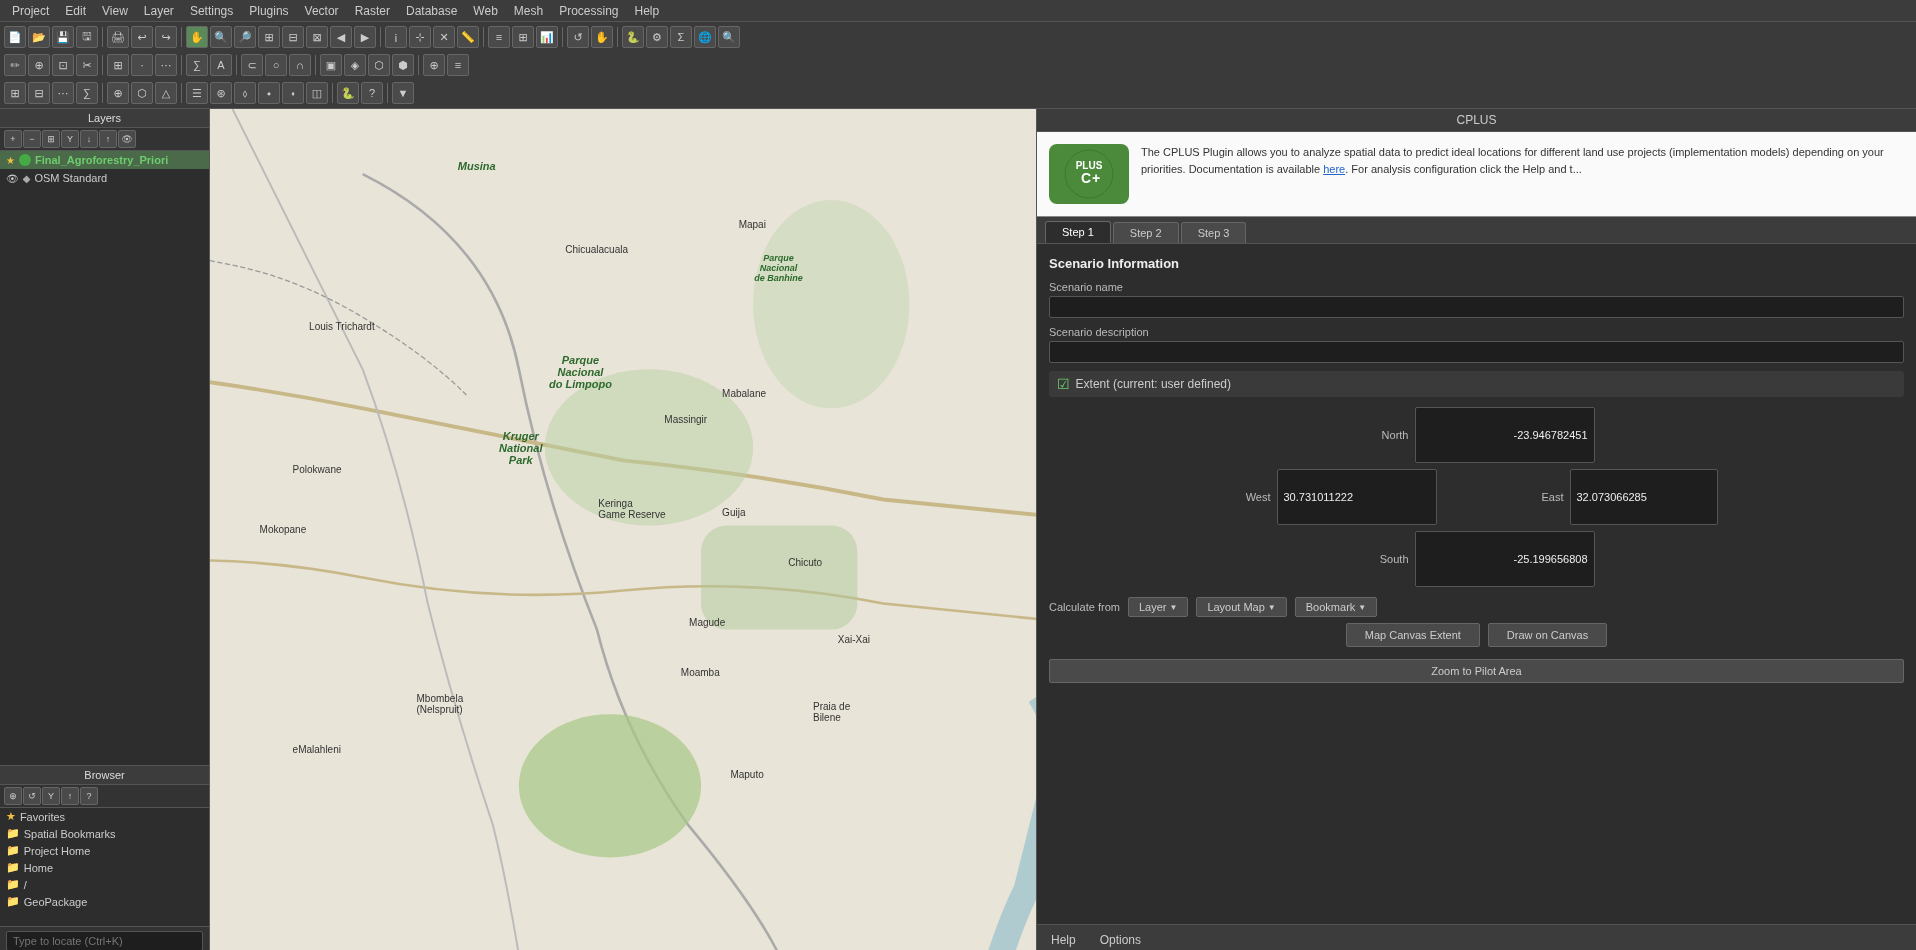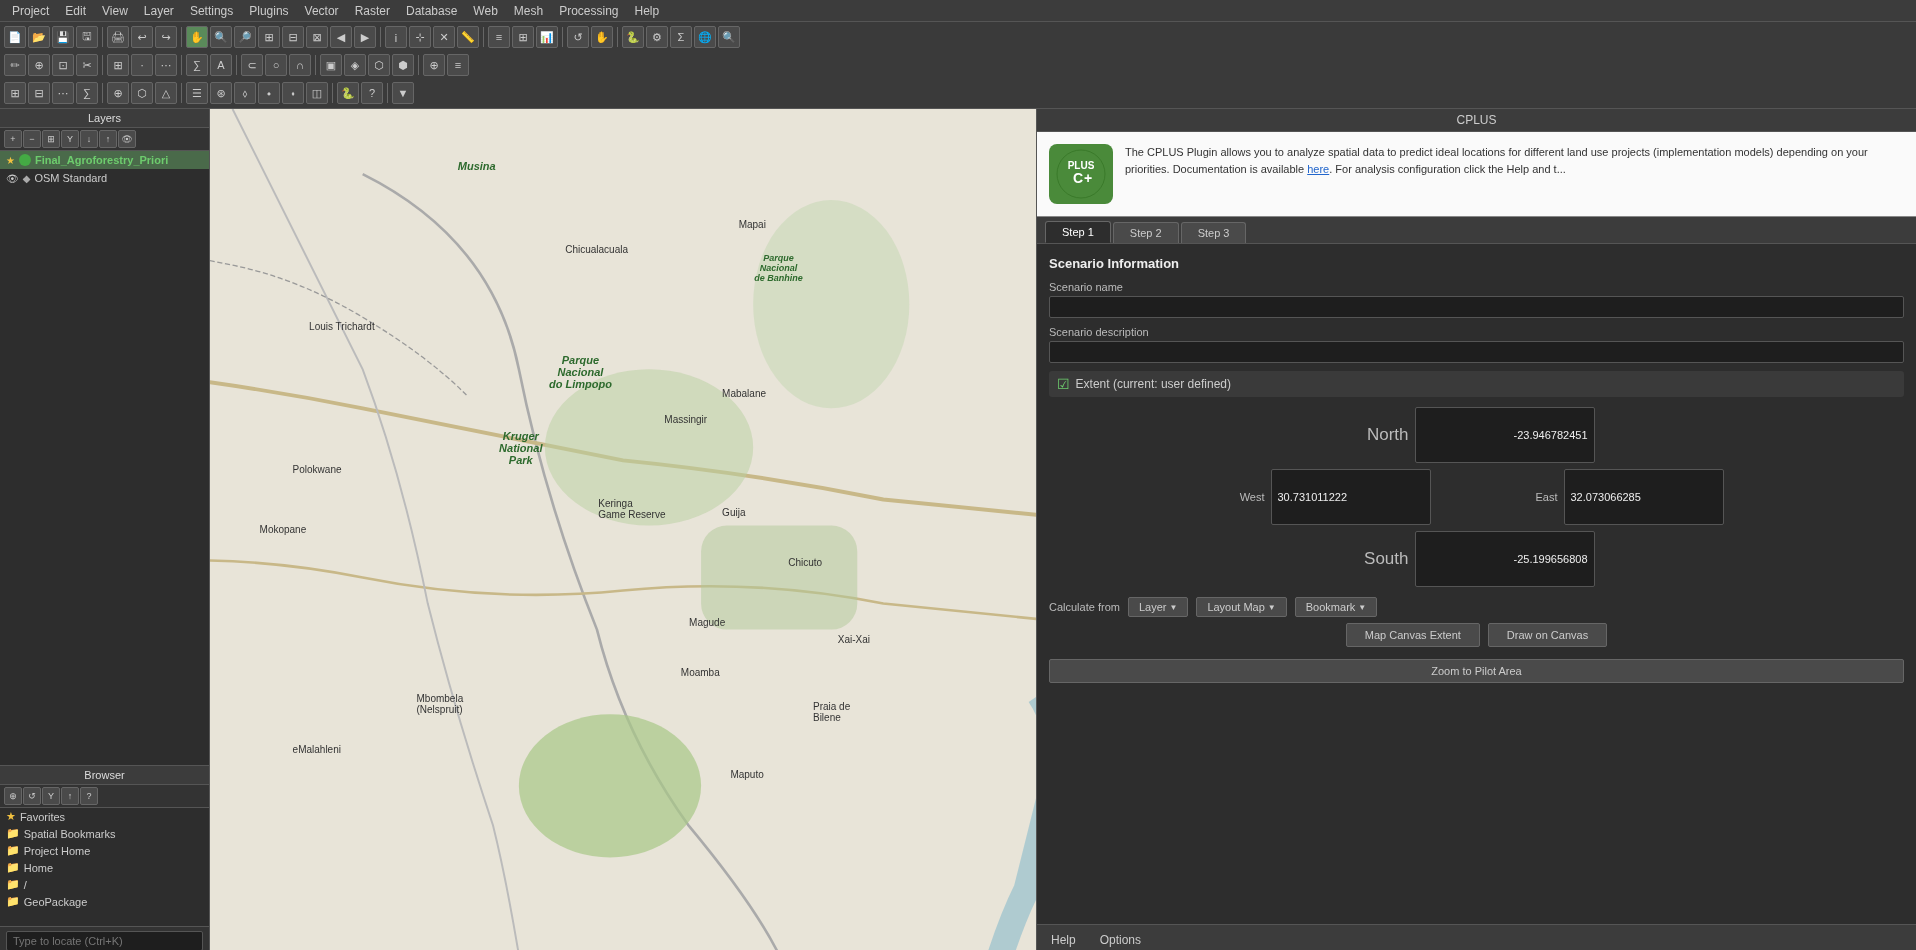--- a/index.html
+++ b/index.html
@@ -42,41 +42,41 @@
 
     
     #map-svg { position: absolute; top: 0; left: 0; width: 100%; height: 100%; }
 
     
     #right-panel { width: 880px; display: flex; flex-direction: column; background: #2d2d2d; border-left: 1px solid #555; }
     #cplus-header { background: #3c3c3c; padding: 4px 1px; text-align: center; font-size: 12px; color: #ccc; border-bottom: 1px solid #555; }
 
     
     #cplus-intro { background: #fafafa; padding: 12px; display: flex; gap: 12px; border-bottom: 1px solid #888; }
-    .cplus-logo { width: 64px; height: 60px; background: #4a8a3a; border-radius: 8px; display: flex; align-items: center; justify-content: center; flex-shrink: 0; }
+    .cplus-logo { width: 80px; height: 60px; background: #4a8a3a; border-radius: 8px; display: flex; align-items: center; justify-content: center; flex-shrink: 0; }
     .cplus-description { font-size: 11px; color: #333; line-height: 1.5; }
     .cplus-link { color: #2266cc; text-decoration: underline; cursor: pointer; }
 
     
     #cplus-tabs { display: flex; background: #3c3c3c; border-bottom: 1px solid #555; padding: 4px 8px 0; gap: 2px; align-items: flex-end; }
     .cplus-tab { padding: 4px 16px; background: #4a4a4a; border: 1px solid #666; border-bottom: none; cursor: pointer; font-size: 11px; color: #ccc; border-radius: 3px 3px 0 0; }
     .cplus-tab.active { background: #2d2d2d; color: #fff; border-bottom: 1px solid #2d2d2d; }
 
     
     #cplus-content { flex: 1; padding: 12px; overflow-y: auto; }
     .section-title { font-size: 13px; color: #eee; font-weight: bold; margin-bottom: 10px; }
     .form-label { font-size: 11px; color: #bbb; margin-bottom: 3px; }
     .form-input { width: 100%; background: #1e1e1e; border: 1px solid #555; color: #eee; padding: 4px 6px; font-size: 11px; border-radius: 2px; margin-bottom: 8px; }
 
     
     .extent-header { display: flex; align-items: center; gap: 6px; background: #3a3a3a; padding: 5px 8px; border-radius: 3px; margin-bottom: 10px; cursor: pointer; }
 
     
     .coord-row { display: flex; align-items: center; justify-content: center; gap: 6px; margin-bottom: 6px; }
-    .coord-label { color: #bbb; font-size: 17px; width: 50px; text-align: right; }
+    .coord-label { color: #bbb; font-size: 11px; width: 50px; text-align: right; }
     .coord-input { background: #1e1e1e; border: 1px solid #555; color: #eee; padding: 21px 6px; font-size: 11px; width: 180px; border-radius: 2px; }
     .coord-pair { display: flex; align-items: center; gap: 6px; }
     .coord-label-side { color: #bbb; font-size: 11px; width: 35px; text-align: right; }
 
     
     .calc-row { display: flex; align-items: center; gap: 8px; margin-top: 10px; margin-bottom: 6px; }
     .calc-label { color: #bbb; font-size: 11px; }
     .calc-btn { background: #4a4a4a; border: 1px solid #666; color: #ccc; padding: 3px 10px; font-size: 11px; cursor: pointer; border-radius: 2px; display: flex; align-items: center; gap: 3px; }
     .dropdown-arrow { font-size: 8px; }
 
@@ -369,21 +369,21 @@
 
       
       <div style="display:flex;align-items:center;gap:16px;margin-bottom:6px;justify-content:center;">
         <div class="coord-pair">
           <span class="coord-label-side">West</span>
           <input class="coord-input" type="text" style="width: 160px;" value="30.731011222">
         </div>
         <div style="width:60px;"></div>
         <div class="coord-pair">
           <span class="coord-label-side">East</span>
-          <input class="coord-input" type="text" style="width: 160px;" value="32.073066285">
+          <input class="coord-input" type="text" style="width: 148px;" value="32.073066285">
         </div>
       </div>
 
       
       <div class="coord-row">
         <span class="coord-label">South</span>
         <input class="coord-input" type="text" style="text-align: right;" value="-25.199656808">
       </div>
 
       

